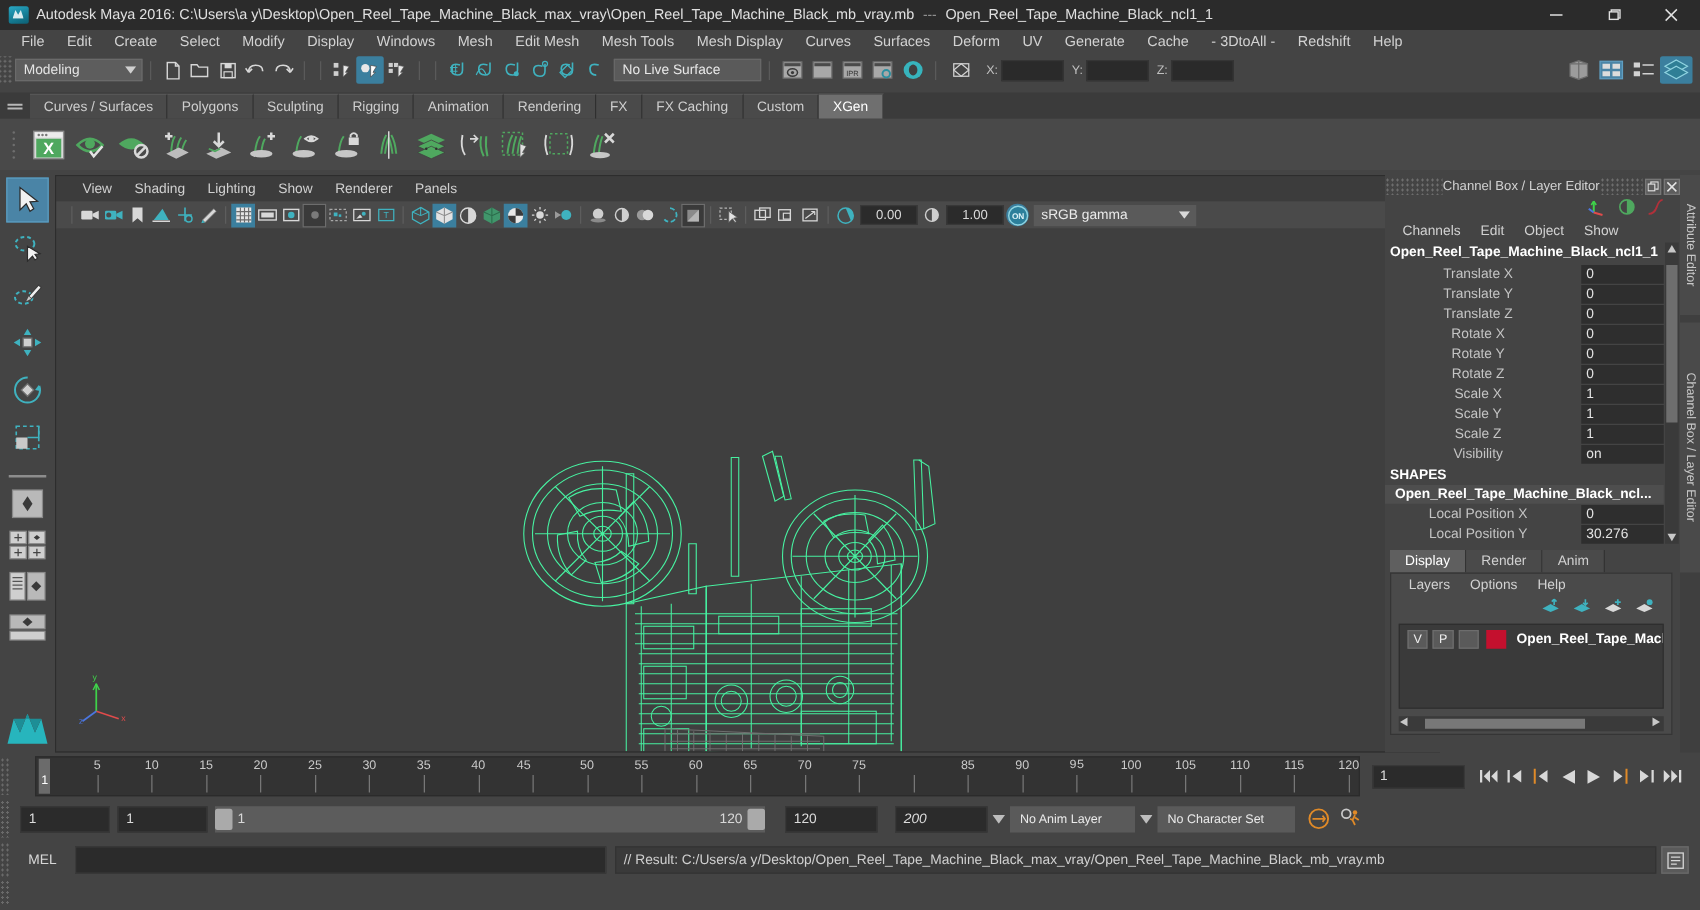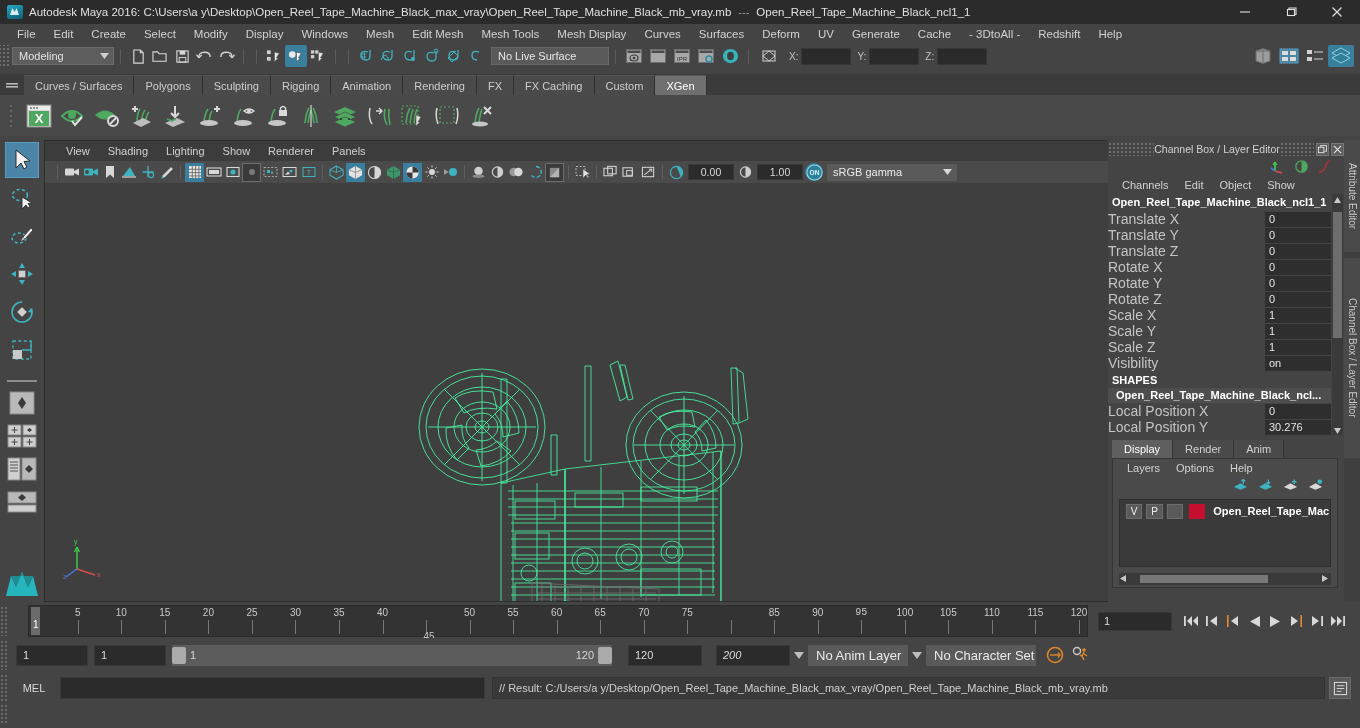--- a/index.html
+++ b/index.html
@@ -138,21 +138,21 @@
   .cb-dots { width:46px; height:14px; background-image: radial-gradient(#6e6e6e 1px, transparent 1px);
              background-size: 4px 4px; }
   .cb-winbtn { width:13px; height:13px; background:#5d5d5d; border:1px solid #777; margin-left:2px;
                display:flex;align-items:center;justify-content:center; font-size:9px; color:#e0e0e0;}
   .cb-iconrow { height: 18px; display:flex; align-items:center; justify-content:flex-end; padding-right:12px; gap:8px;}
   .cb-menubar { height: 18px; display:flex; align-items:center; padding-left:6px; }
   .cb-menu { font-size:11px; color:#d2d2d2; padding: 0 8px; }
   .cb-objname { font-size:11px; color:#ffffff; font-weight:bold; padding: 2px 4px 3px 4px; }
   .cb-rows { position:relative; }
   .cb-row { display:flex; align-items:center; height:16px; }
-  .cb-lab { flex:1; text-align:left; padding-right:8px; font-size:14px; color:#c4c4c4; }
+  .cb-lab { flex:1; text-align:center; padding-right:8px; font-size:11px; color:#c4c4c4; }
   .cb-val { width: 66px; height:15px; background:#2e2e2e; color:#e4e4e4; font-size:11px;
             display:flex; align-items:center; padding-left:4px; }
   .cb-section { font-size:11px; color:#ffffff; font-weight:bold; padding:3px 0 2px 4px; }
   .cb-shapename { font-size:11px; color:#ffffff; font-weight:bold; padding:1px 0 2px 8px; background:#4e4e4e;}
   .cb-scroll { position:absolute; right:1px; top:0; width:11px; bottom:0; background:#3a3a3a;}
   .cb-thumb { position:absolute; left:1px; top:18px; width:9px; height:126px; background:#6e6e6e;}
 
   .lyr-tabs { display:flex; align-items:flex-end; height:19px; margin-top:4px; padding-left:4px;}
   .lyr-tab { height:18px; padding:0 12px; display:flex; align-items:center; font-size:11px;
              color:#d0d0d0; background:#4a4a4a; border-right:1px solid #333; }
@@ -193,21 +193,21 @@
   
   .range-row { position:absolute; left:0; top:638px; width:1360px; height:34px; background:#444444;
                display:flex; align-items:center; }
   .rg-field { height:21px; background:#2b2b2b; border:1px solid #383838; color:#dcdcdc;
               font-size:11px; display:flex; align-items:center; padding-left:6px; }
   .rg-slider { height:21px; background:#5c5c5c; position:relative; display:flex; align-items:center;}
   .rg-handle { width:14px; height:17px; background:#aaaaaa; border-radius:2px; }
   .rg-min { font-size:11px; color:#d8d8d8; margin-left:4px;}
   .rg-max { font-size:11px; color:#d8d8d8; margin-right:4px; margin-left:auto;}
   .rg-combo { height:21px; background:#5a5a5a; display:flex; align-items:center; padding-left:8px;
-              font-size:13px; color:#eaeaea;}
+              font-size:10px; color:#eaeaea;}
   .rg-arrow { width:18px; height:21px; display:flex; align-items:center; justify-content:center;}
 
   
   .cmdline { position:absolute; left:0; top:672px; width:1360px; height:32px; background:#444444;
              display:flex; align-items:center; }
   .mel-lab { width:52px; text-align:center; font-size:11px; color:#d8d8d8; }
   .mel-input { height:22px; background:#2b2b2b; border:1px solid #3a3a3a; }
   .mel-result { height:22px; background:#3a3a3a; border:1px solid #333; color:#d0d0d0; font-size:11px;
                 display:flex; align-items:center; padding-left:6px; overflow:hidden; white-space:nowrap;}
   .mel-btn { width:22px; height:22px; background:#5a5a5a; border:1px solid #6a6a6a; margin-left:4px;
@@ -1189,21 +1189,21 @@
         <div class="tl-num" style="left: 179.412px;">20</div>
         <div class="tl-tick" style="left: 222.941px;"></div>
         <div class="tl-num" style="left: 222.941px;">25</div>
         <div class="tl-tick" style="left: 266.471px;"></div>
         <div class="tl-num" style="left: 266.471px;">30</div>
         <div class="tl-tick" style="left: 310px;"></div>
         <div class="tl-num" style="left: 310px;">35</div>
         <div class="tl-tick" style="left: 353.529px;"></div>
         <div class="tl-num" style="left: 353.529px;">40</div>
         <div class="tl-tick" style="left: 397.059px;"></div>
-        <div class="tl-num" style="left: 400px; margin-top: 24px;">45</div>
+        <div class="tl-num" style="left: 390px;">45</div>
         <div class="tl-tick" style="left: 440.588px;"></div>
         <div class="tl-num" style="left: 440.588px;">50</div>
         <div class="tl-tick" style="left: 484.118px;"></div>
         <div class="tl-num" style="left: 484.118px;">55</div>
         <div class="tl-tick" style="left: 527.647px;"></div>
         <div class="tl-num" style="left: 527.647px;">60</div>
         <div class="tl-tick" style="left: 571.176px;"></div>
         <div class="tl-num" style="left: 571.176px;">65</div>
         <div class="tl-tick" style="left: 614.706px;"></div>
         <div class="tl-num" style="left: 614.706px;">70</div>

